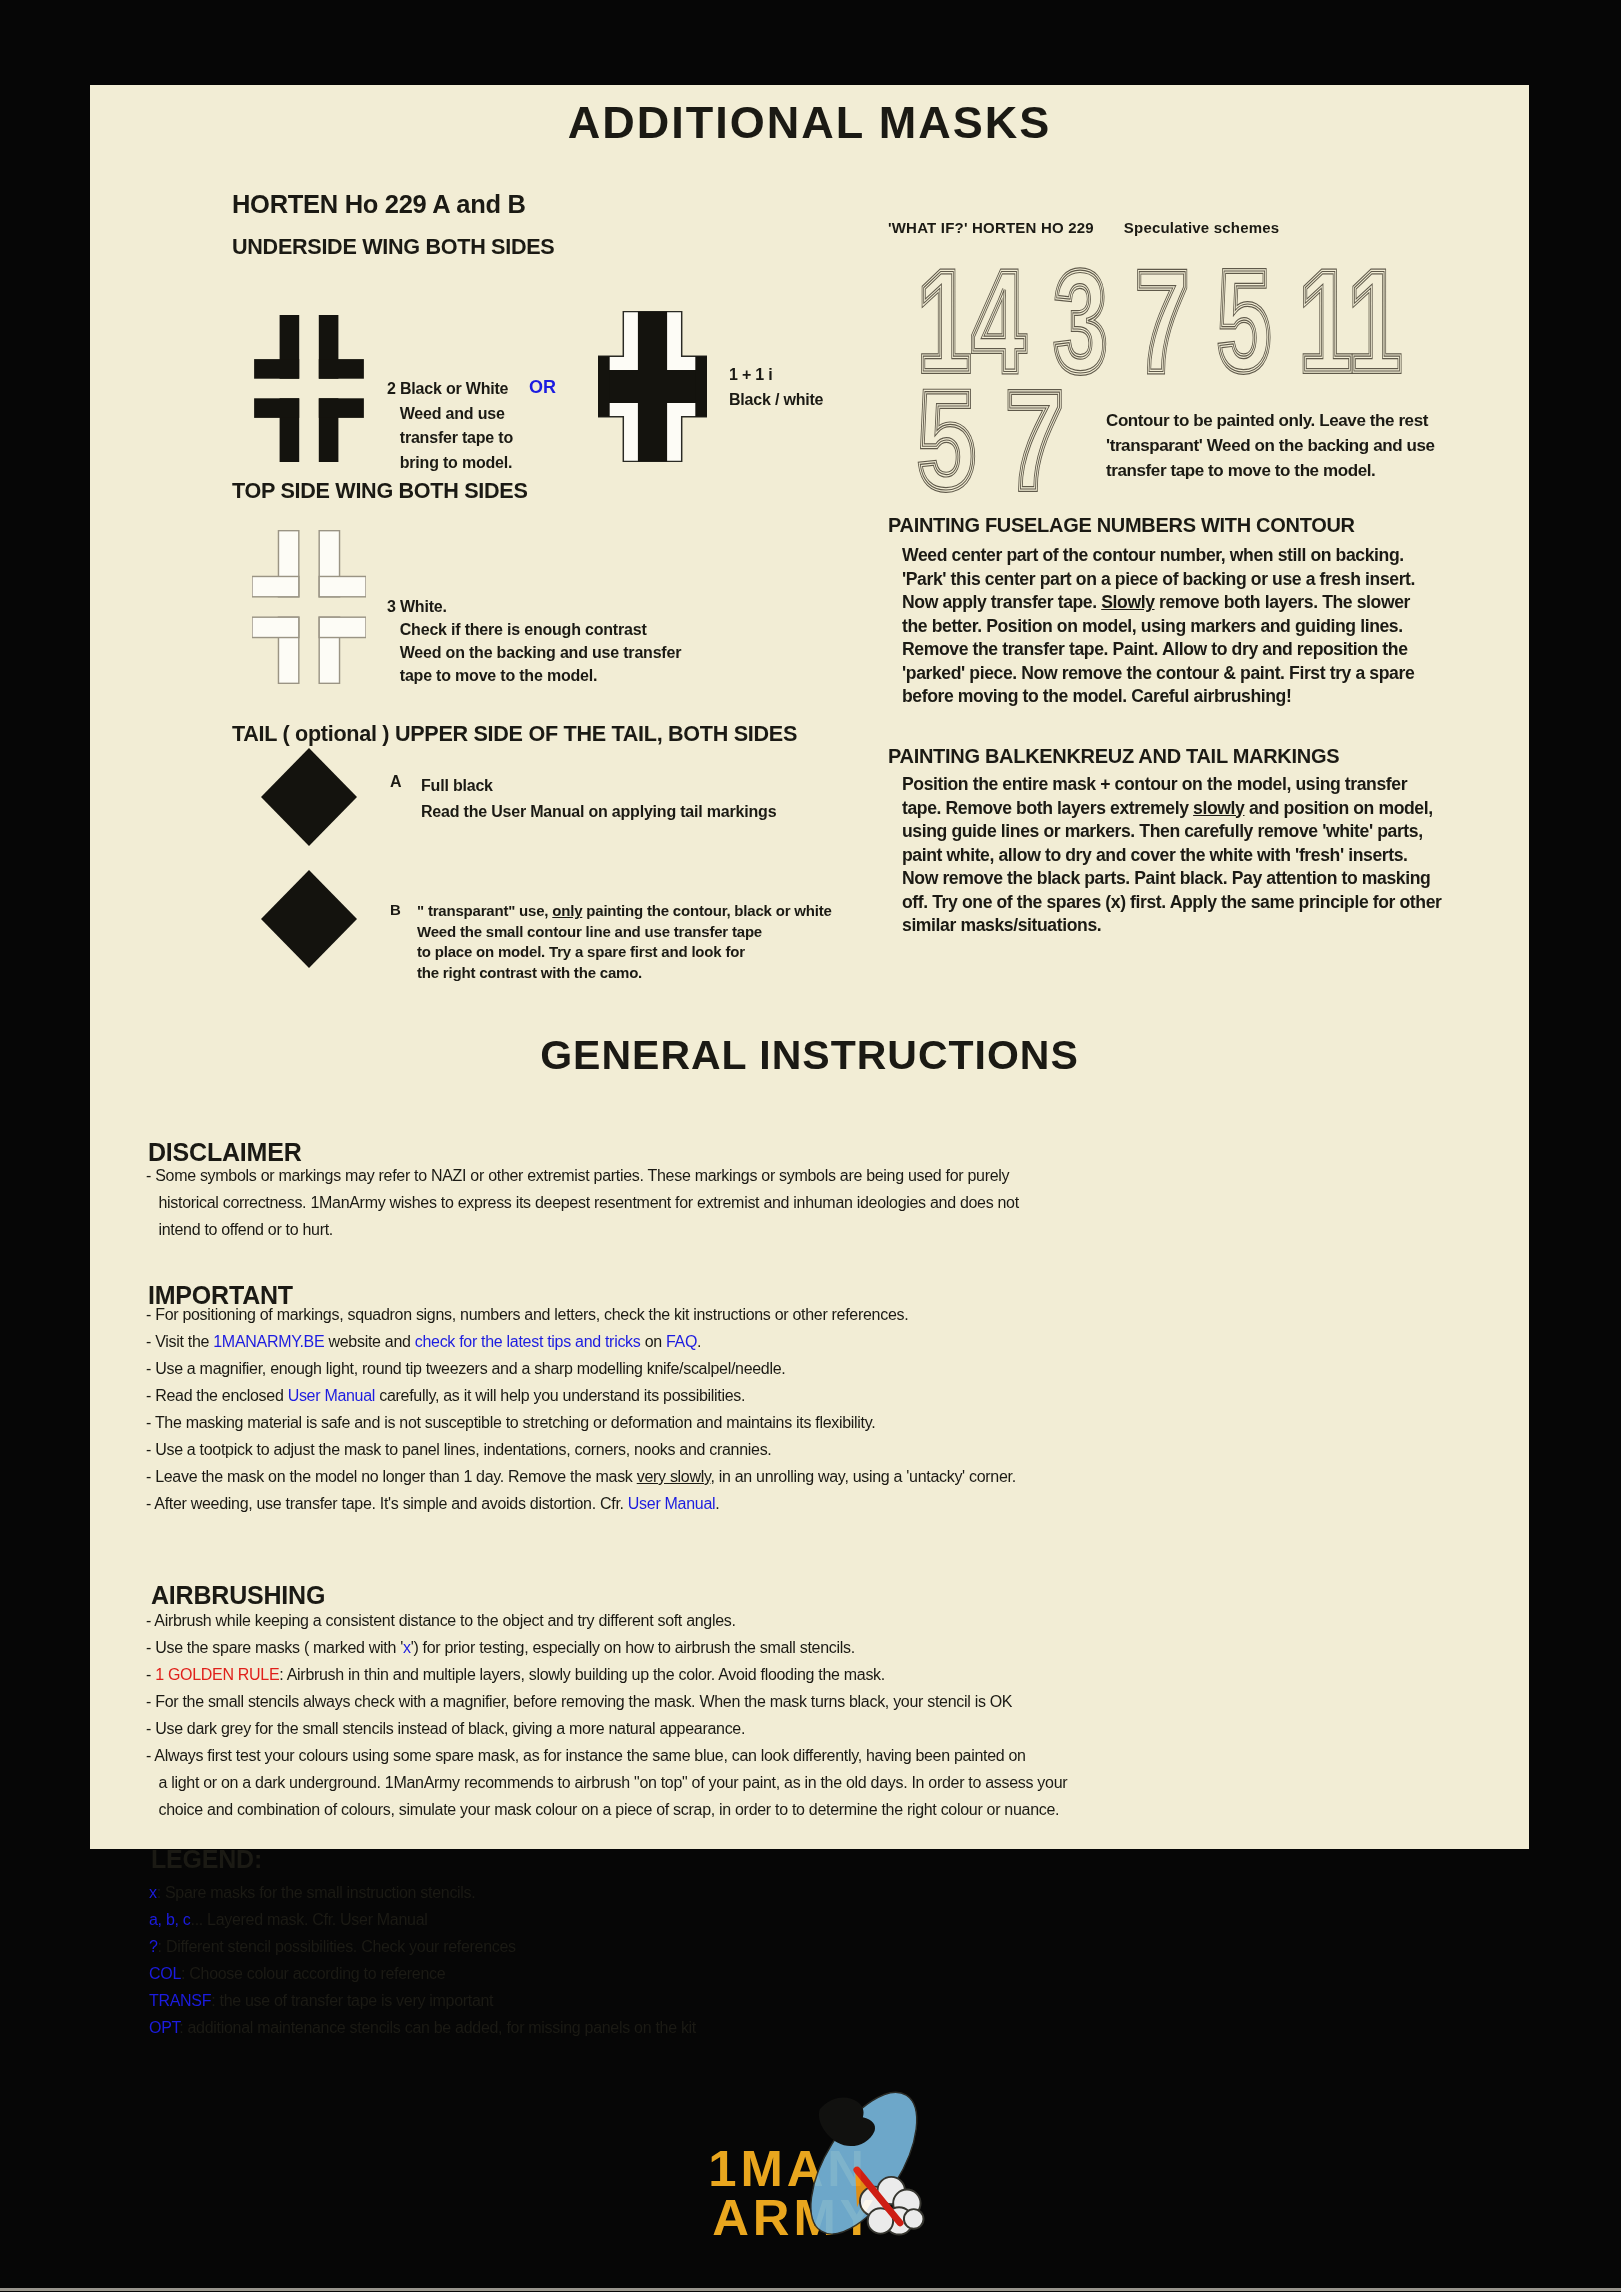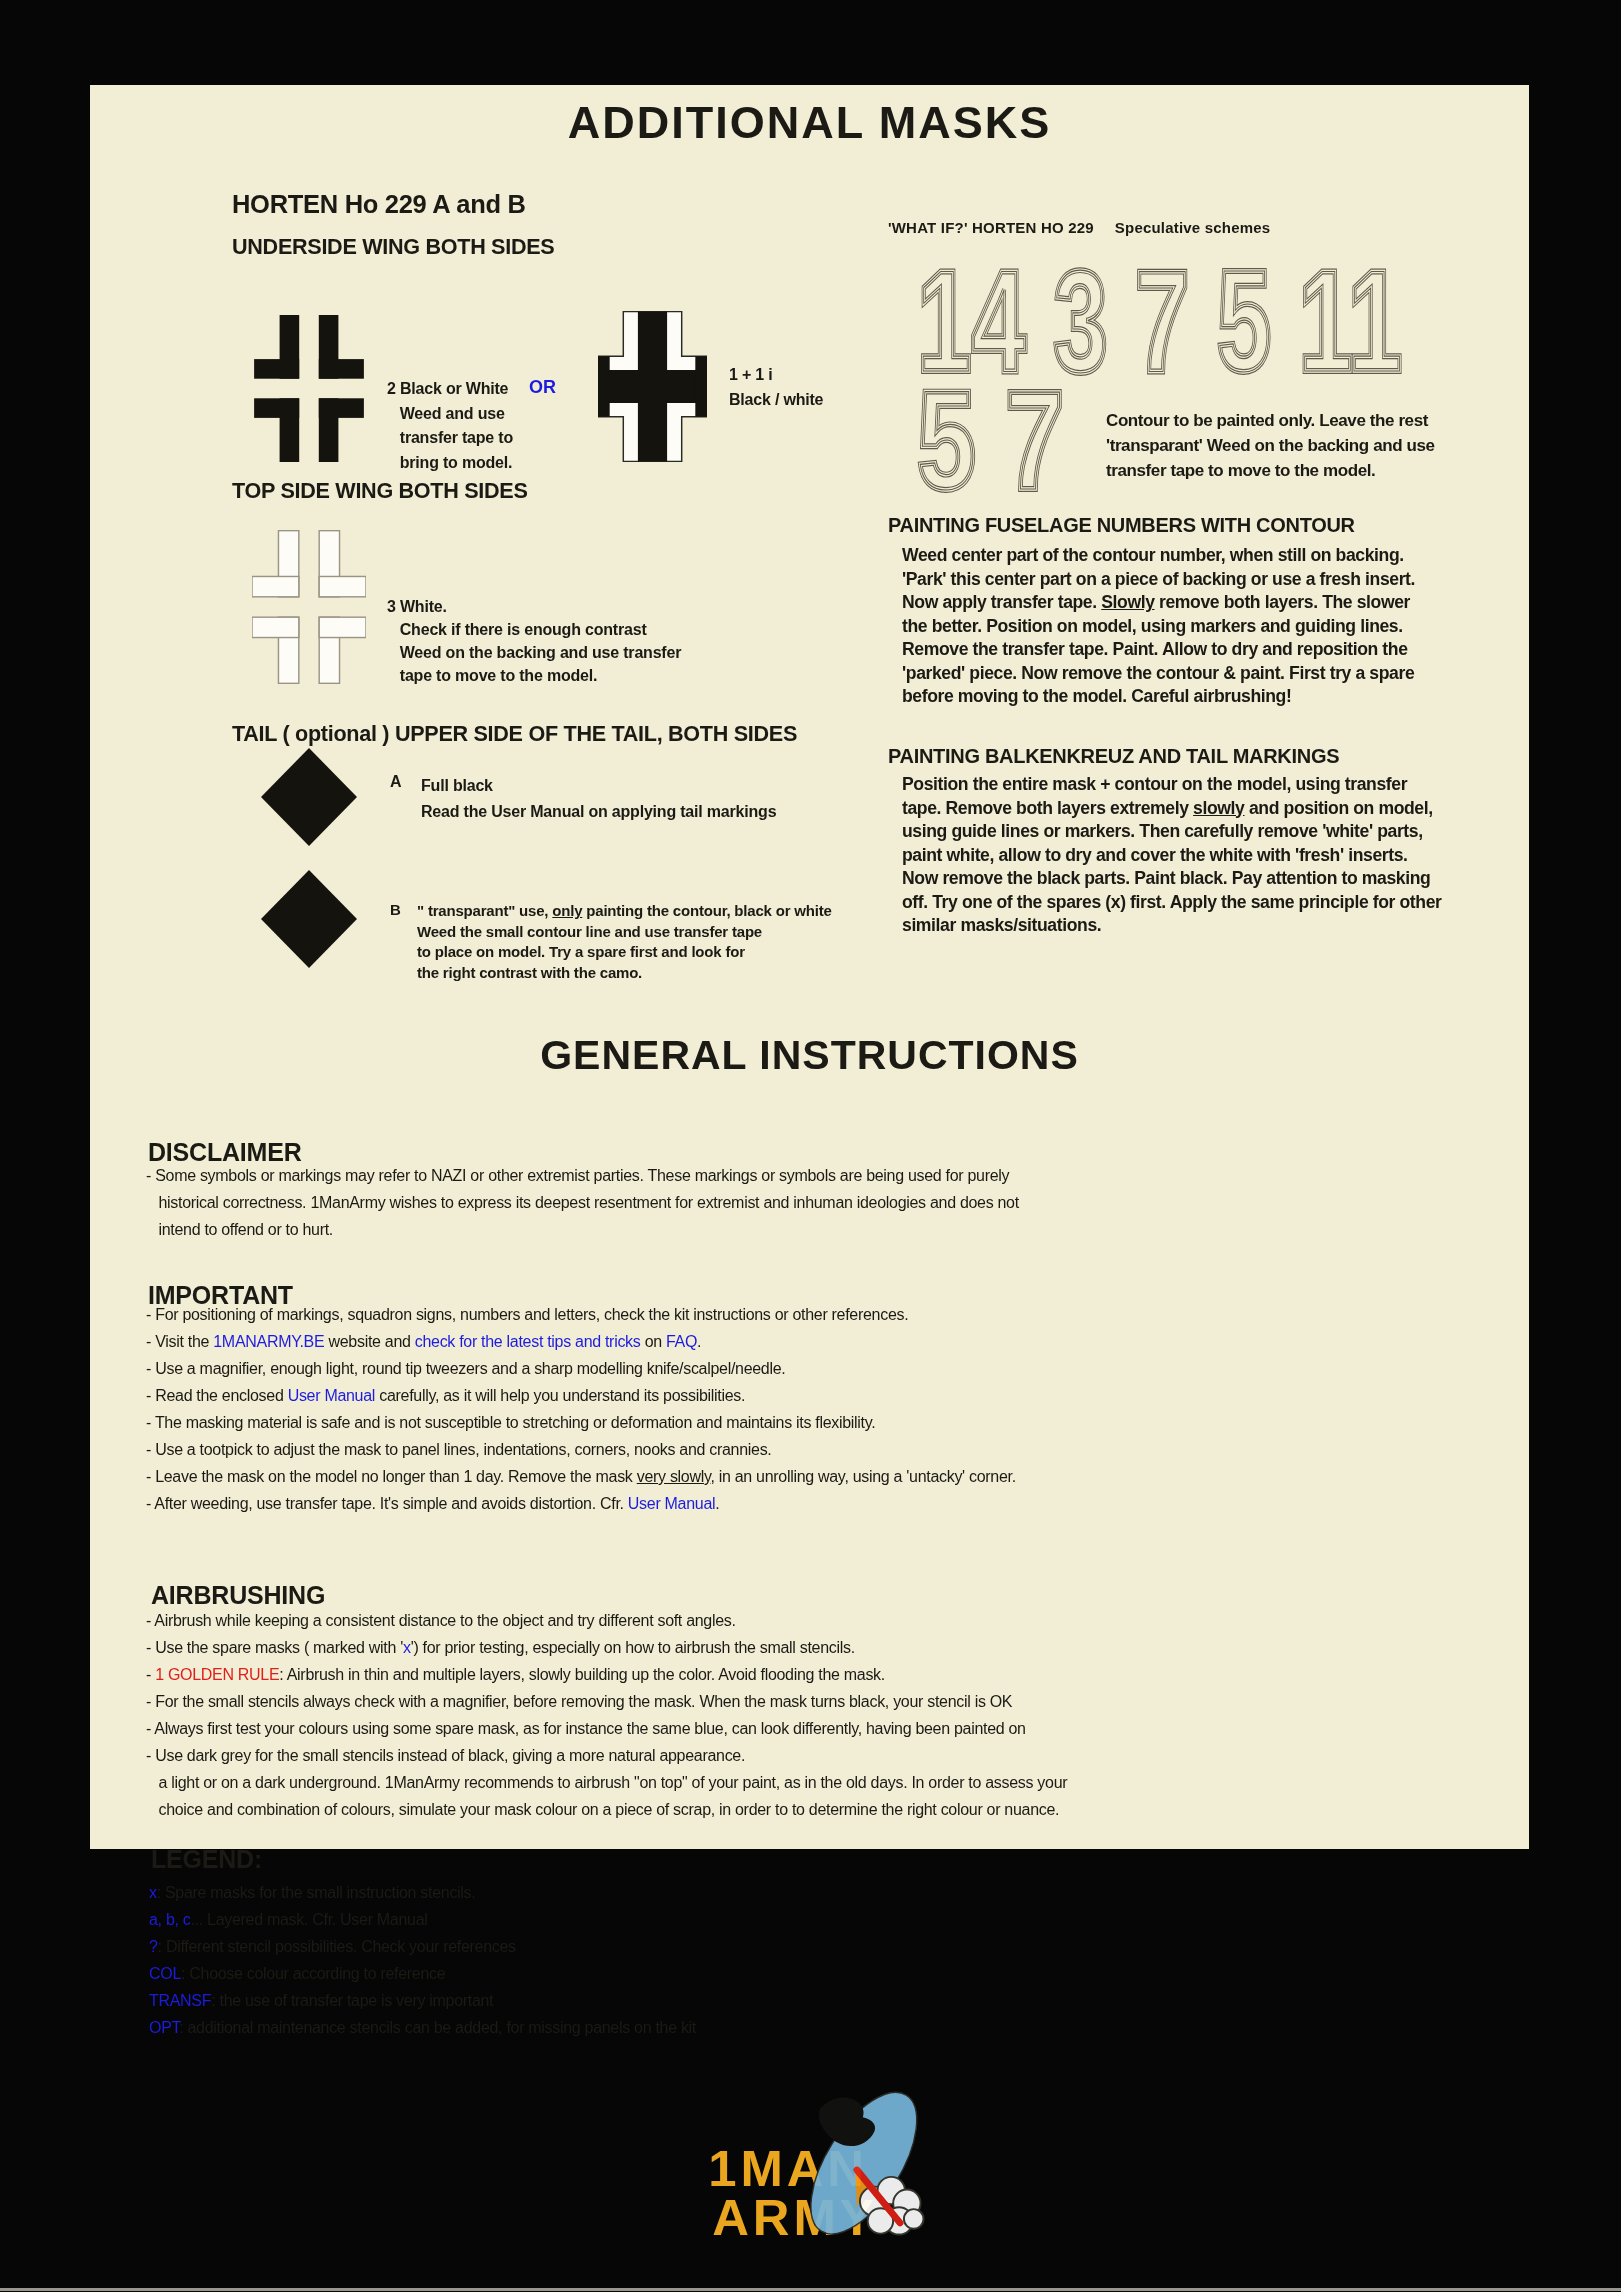--- a/index.html
+++ b/index.html
@@ -30,21 +30,21 @@
     text-align:center;font-size:41px;font-weight:bold;letter-spacing:1px;
   }
   .h-left{font-weight:bold;letter-spacing:-0.3px;}
   .sec-h{font-weight:bold;font-size:25px;letter-spacing:-0.2px;}
   .note{font-weight:bold;letter-spacing:-0.2px;}
   .ln{white-space:pre-wrap;}
   .s-u{text-decoration:underline;}
   .s-link{color:var(--blue);}
   .s-red{color:var(--red);}
   .or{color:var(--blue);font-weight:bold;font-size:18px;}
-  .whatif{display:flex;gap:21px;font-weight:bold;font-size:15px;letter-spacing:0.2px;}
+  .whatif{display:flex;gap:30px;font-weight:bold;font-size:15px;letter-spacing:0.2px;}
   .rpar{font-weight:bold;font-size:17.6px;letter-spacing:-0.4px;line-height:23.5px;width:588px;}
   .rhead{font-weight:bold;font-size:20px;letter-spacing:-0.3px;}
   .body-lines{font-size:16px;letter-spacing:-0.3px;line-height:27px;width:1372px;}
   svg text{font-family:"Liberation Sans",sans-serif;font-weight:bold;}
   .bottom-edge{position:absolute;left:0;top:2288px;width:100%;height:2.9px;background:#c9c6b9;opacity:.75;}
 </style>
 </head>
 <body>
 
 <div class="page">
@@ -197,22 +197,22 @@
       <div class="ln">- Leave the mask on the model no longer than 1 day. Remove the mask <span class="s-u">very slowly</span>, in an unrolling way, using a 'untacky' corner.</div>
       <div class="ln">- After weeding, use transfer tape. It's simple and avoids distortion. Cfr. <span class="s-link">User Manual</span>.</div>
     </div>
 
   <div class="abs sec-h" style="left:61px;top:1496px;">AIRBRUSHING</div>
   <div class="abs body-lines" style="left:56px;top:1522px;line-height:27px;">
       <div class="ln">- Airbrush while keeping a consistent distance to the object and try different soft angles.</div>
       <div class="ln">- Use the spare masks ( marked with '<span class="s-link">x</span>') for prior testing, especially on how to airbrush the small stencils.</div>
       <div class="ln">- <span class="s-red">1 GOLDEN RULE</span>: Airbrush in thin and multiple layers, slowly building up the color. Avoid flooding the mask.</div>
       <div class="ln">- For the small stencils always check with a magnifier, before removing the mask. When the mask turns black, your stencil is OK</div>
+      <div class="ln">- Use dark grey for the small stencils instead of black, giving a more natural appearance.</div>
       <div class="ln">- Always first test your colours using some spare mask, as for instance the same blue, can look differently, having been painted on</div>
-      <div class="ln">- Use dark grey for the small stencils instead of black, giving a more natural appearance.</div>
       <div class="ln">   a light or on a dark underground. 1ManArmy recommends to airbrush "on top" of your paint, as in the old days. In order to assess your</div>
       <div class="ln">   choice and combination of colours, simulate your mask colour on a piece of scrap, in order to to determine the right colour or nuance.</div>
     </div>
 
   <div class="abs sec-h" style="left:61px;top:1760px;">LEGEND:</div>
   <div class="abs body-lines" style="left:59px;top:1794px;">
       <div class="ln"><span class="s-link">x</span>: Spare masks for the small instruction stencils.</div>
       <div class="ln"><span class="s-link">a, b, c</span>... Layered mask. Cfr. User Manual</div>
       <div class="ln"><span class="s-link">?</span>: Different stencil possibilities. Check your references</div>
       <div class="ln"><span class="s-link">COL</span>: Choose colour according to reference</div>

